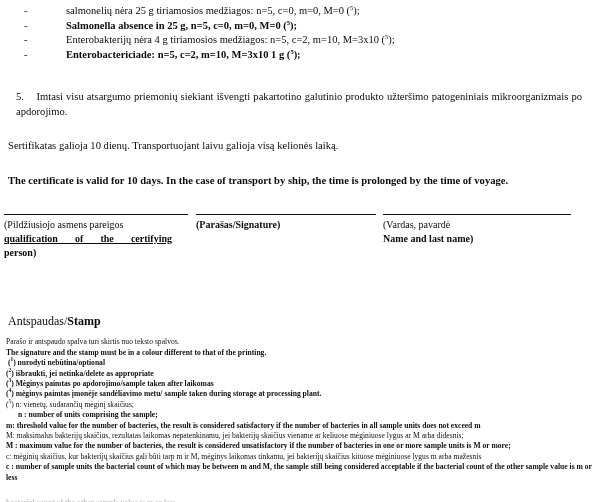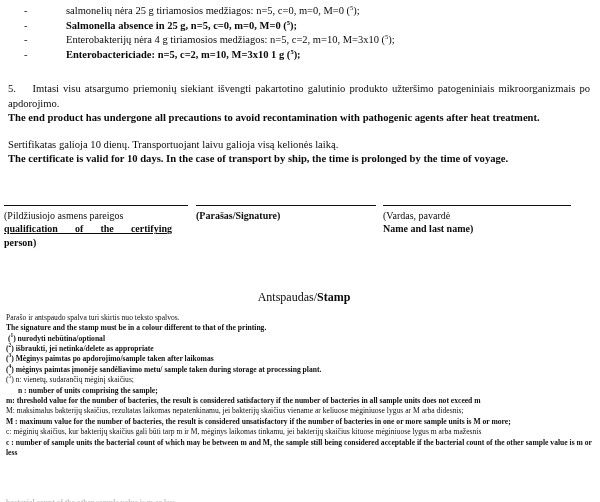--- a/index.html
+++ b/index.html
@@ -56,46 +56,47 @@
   }
 
   
   .para-block {
     padding: 0 10px 0 8px;
   }
   .p-lt, .p-en {
     font-size: 10.6px;
     line-height: 14.4px;
     text-align: justify;
-    margin: 0;
+    margin: 8px;
   }
   .p-en { font-weight: bold; }
 
   .spacer-12 { height: 12px; }
   .spacer-20 { height: 20px; }
 
   
   .validity {
     padding: 0 10px 0 8px;
   }
   .validity .v-lt {
     font-size: 10.6px;
     line-height: 14.6px;
   }
   .validity .v-en {
     font-size: 10.6px;
     line-height: 14.6px;
     font-weight: bold;
+    margin-top: 20px;
   }
 
   
   .sig-area {
     position: relative;
     height: 76px;
-    margin-top: 38px;
+    margin-top: 26px;
   }
   .sig-col {
     position: absolute;
     top: 0;
   }
   .sig-rule {
     border-top: 1.4px solid #111;
     height: 0;
     margin-bottom: 3px;
   }
@@ -114,22 +115,21 @@
   }
   .sig-col-1 { left: 4px;   width: 184px; }
   .sig-col-2 { left: 196px; width: 180px; }
   .sig-col-3 { left: 383px; width: 188px; }
 
   
   .stamp-h {
     padding: 0 0 0 8px;
     font-size: 12px;
     line-height: 16px;
-    margin-top: 8px;
-    text-align: center;
+    margin-top: 23px;
   }
   .stamp-h .b { font-weight: bold; }
 
   
   .notes {
     padding: 0 8px 0 6px;
     margin-top: 8px;
   }
   .note {
     font-size: 7.6px;
@@ -186,21 +186,20 @@
     <div class="crit-row">
       <span class="crit-dash">-</span>
       <span class="crit-text bold"><span>Enterobactericiade: n=5, c=2, m=10, M=3x10 1 g (</span><sup>5</sup><span>);</span></span>
     </div>
   </div>
 
   <div class="spacer-20"></div>
 
   <div class="para-block">
     <p class="p-lt"><span>5.</span>&nbsp;&nbsp;&nbsp;&nbsp;<span>Imtasi visu atsargumo priemonių siekiant išvengti pakartotino galutinio produkto užteršimo patogeniniais mikroorganizmais po apdorojimo.</span></p>
-    <p class="p-en">The end product has undergone all precautions to avoid recontamination with pathogenic agents after heat treatment.</p>
   </div>
 
   <div class="spacer-12"></div>
 
   <div class="validity">
     <div class="v-lt">Sertifikatas galioja 10 dienų. Transportuojant laivu galioja visą kelionės laiką.</div>
     <div class="v-en">The certificate is valid for 10 days. In the case of transport by ship, the time is prolonged by the time of voyage.</div>
   </div>
 
   <div class="sig-area">

